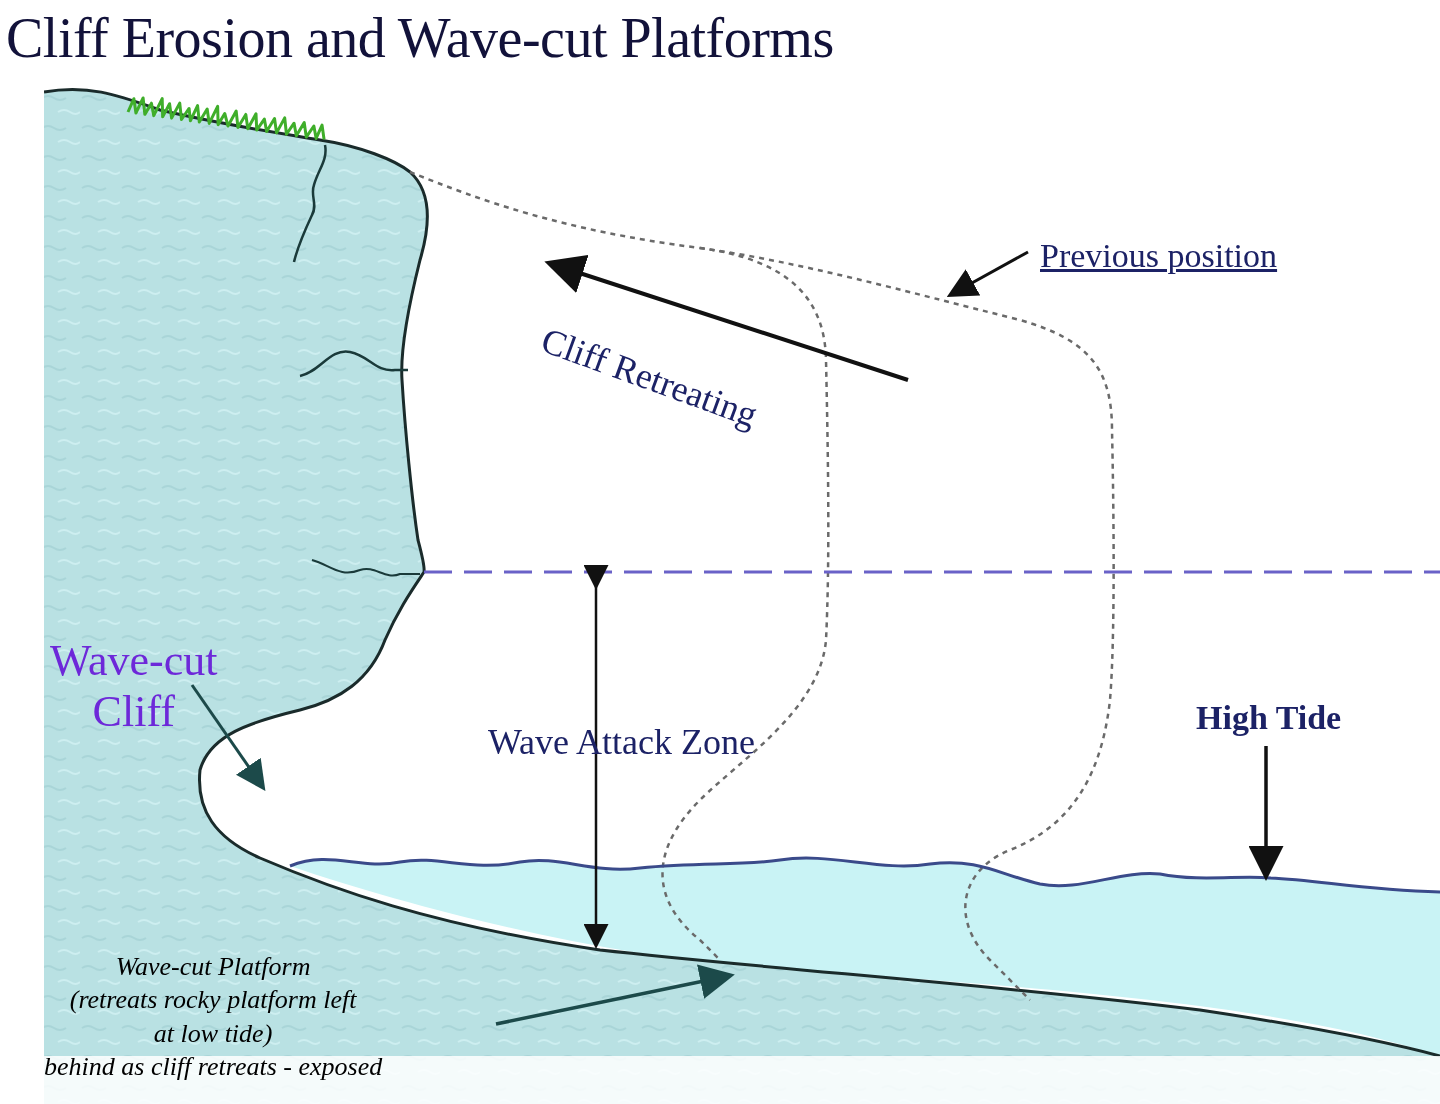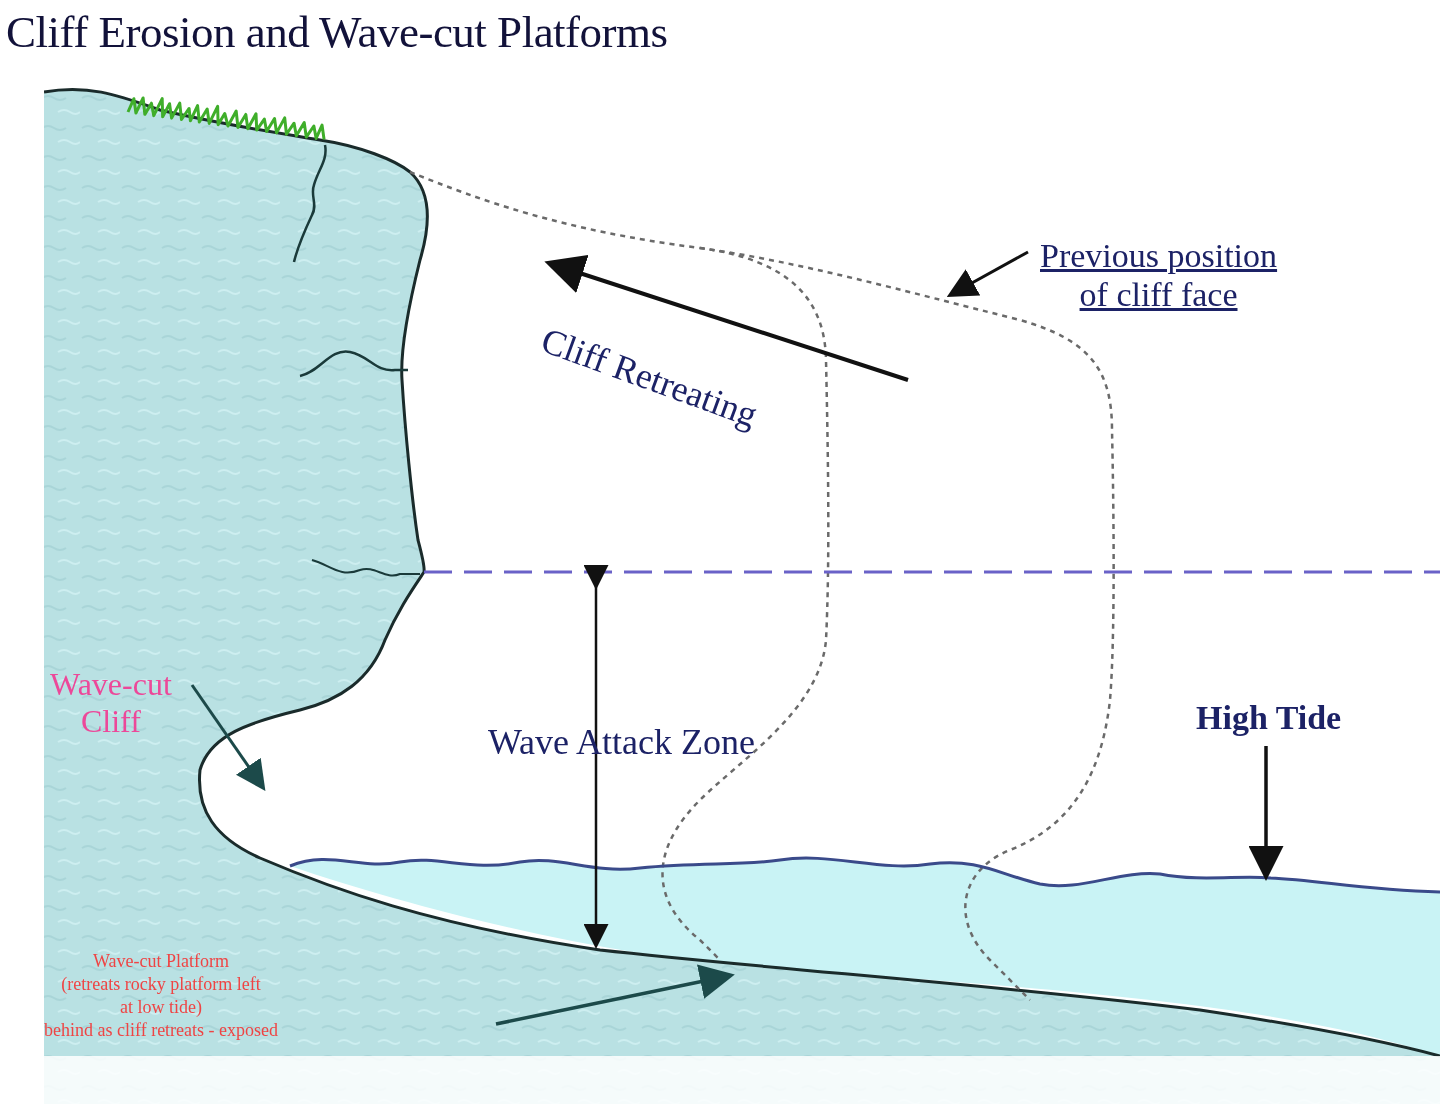--- a/index.html
+++ b/index.html
@@ -1,25 +1,25 @@
 <!DOCTYPE html>
 <html><head>
 <meta charset="utf-8">
 <style>
   html, body { margin: 0; padding: 0; background: #ffffff; }
   body { width: 1440px; height: 1104px; position: relative; overflow: hidden; font-family: "Liberation Serif", "DejaVu Serif", serif; }
-  .title { position: absolute; left: 6px; top: 6px; font-size: 45px; color: #12123a; letter-spacing: -0.5px; white-space: nowrap; }
+  .title { position: absolute; left: 6px; top: 6px; font-size: 56px; color: #12123a; letter-spacing: -0.5px; white-space: nowrap; }
   svg.diagram { position: absolute; left: 0; top: 0; }
   .lbl { position: absolute; color: #1f2a6b; font-family: "Liberation Serif", "DejaVu Serif", serif; text-align: center; line-height: 1.15; white-space: nowrap; }
   .lbl-prev { left: 1040px; top: 236px; font-size: 34px; color: #1c2266; text-decoration: underline; }
   .lbl-retreat { left: 550px; top: 320px; font-size: 36px; color: #1c2266; transform: rotate(20deg); transform-origin: left top; }
-  .lbl-notch { left: 50px; top: 636px; font-size: 32px; color: #ec4899; margin-top: 30px; }
+  .lbl-notch { left: 50px; top: 636px; font-size: 44px; color: #6d28d9; }
   .lbl-attack { left: 488px; top: 722px; font-size: 36px; color: #1c2266; text-align: center; }
   .lbl-hightide { left: 1196px; top: 698px; font-size: 34px; color: #1c2266; font-weight: bold; }
-  .lbl-platform { left: 44px; top: 950px; font-size: 18px; color: #ef4444; line-height: 1.28; }
+  .lbl-platform { left: 44px; top: 950px; font-size: 26px; color: #000000; line-height: 1.28; font-style: italic; }
 </style>
 </head>
 <body>
 
 <div class="title">Cliff Erosion and Wave-cut Platforms</div>
 
 <svg class="diagram" width="1440" height="1104" viewBox="0 0 1440 1104">
   <defs>
     <pattern id="rockTex" patternUnits="userSpaceOnUse" width="40" height="30">
       <rect width="40" height="30" fill="#b9e1e3"></rect>
@@ -64,21 +64,20 @@
 
   <line x1="192" y1="685" x2="262" y2="786" stroke="#1c4a4a" stroke-width="3" marker-end="url(#arrowHeadTeal)"></line>
 
   <line x1="1266" y1="746" x2="1266" y2="874" stroke="#111" stroke-width="3.5" marker-end="url(#arrowHead)"></line>
 
   <line x1="496" y1="1024" x2="728" y2="976" stroke="#1c4a4a" stroke-width="3.5" marker-end="url(#arrowHeadTeal)"></line>
 </svg>
 
 <div class="lbl lbl-prev">
   <div>Previous position</div>
-  <div>of cliff face</div>
 </div>
 
 <div class="lbl lbl-retreat">Cliff Retreating</div>
 
 <div class="lbl lbl-notch">
   <div>Wave-cut</div>
   <div>Cliff</div>
 </div>
 
 <div class="lbl lbl-attack">Wave Attack Zone</div>

